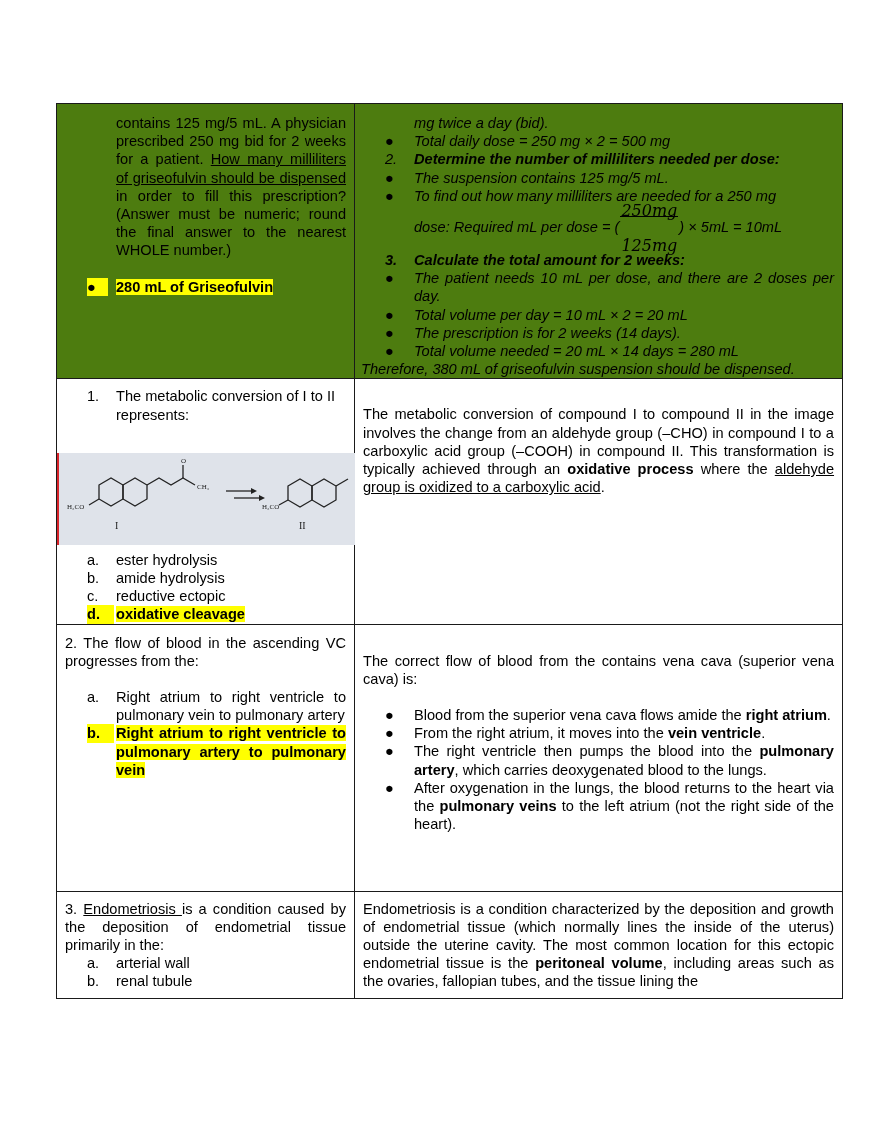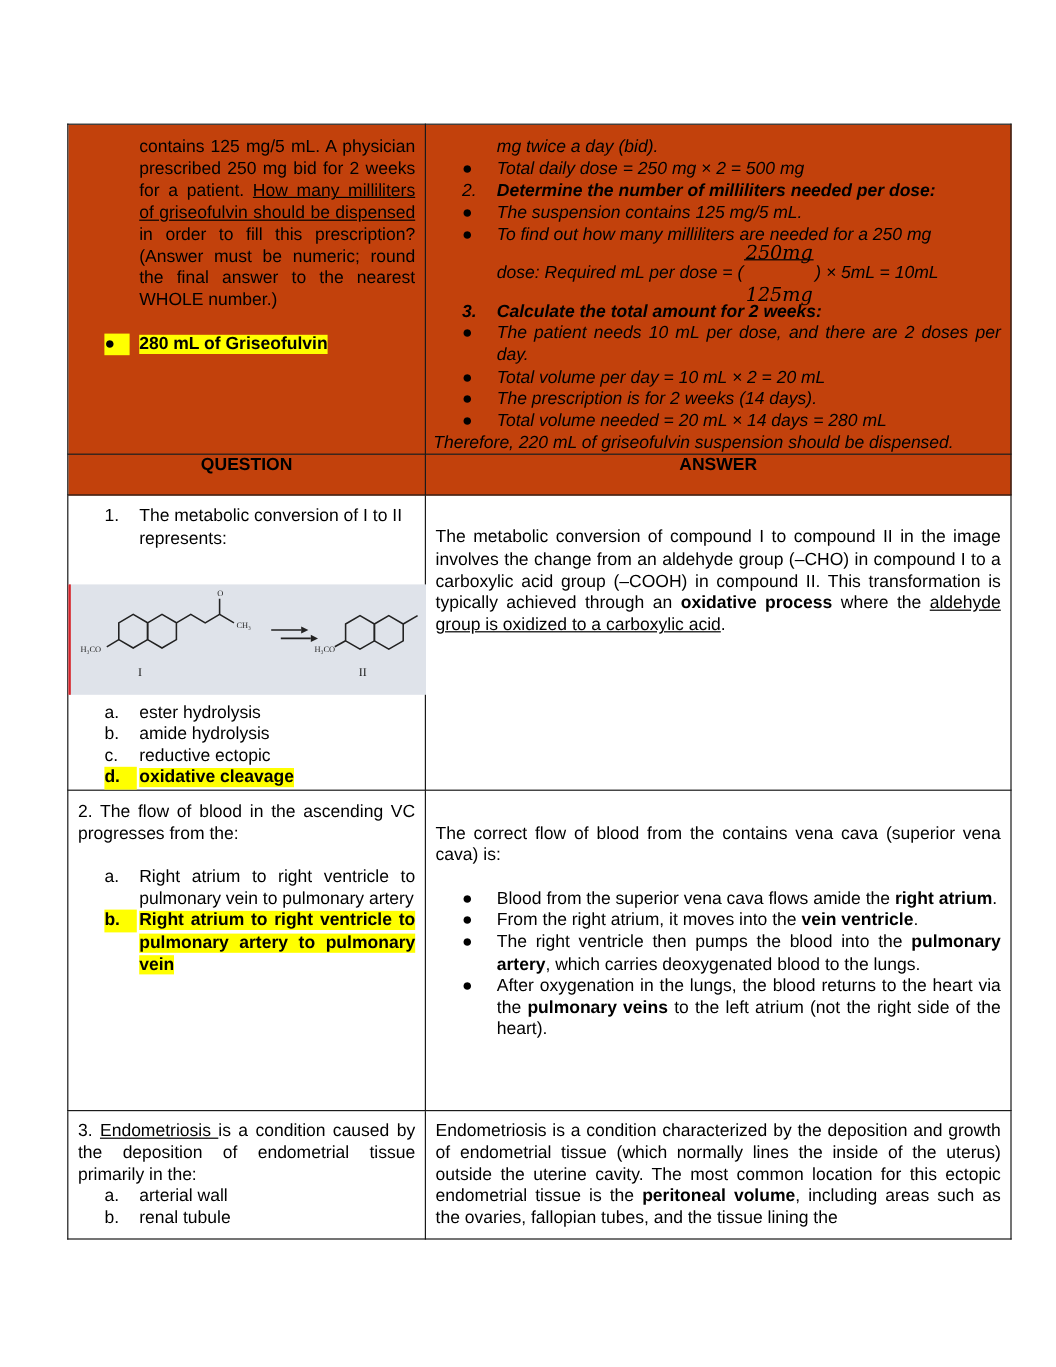--- a/index.html
+++ b/index.html
@@ -11,21 +11,21 @@
   table.qa {
     position: absolute; left: 56px; top: 103px; width: 786px;
     border-collapse: collapse; table-layout: fixed;
     font-size: 14.6px; line-height: 18.2px;
   }
   table.qa td {
     border: 1.5px solid #1a1a1a; vertical-align: top; padding: 0 8px;
   }
   col.c1 { width: 298px; }
   col.c2 { width: 488px; }
-  .blue { background: #c2410c; }
+  .blue { background: #4d7c0f; }
   .hdr td { height: 33px; text-align: center; vertical-align: middle; font-weight: bold; }
   .j { text-align: justify; }
   .ital { font-style: italic; }
   .b { font-weight: bold; }
   .u { text-decoration: underline; }
   .hl { background: #ffff00; }
   .indent-block { padding-left: 51px; }
   .bul { position: relative; padding-left: 51px; }
   .bul .mk { position: absolute; left: 22px; top: 0; }
   .num { position: relative; padding-left: 51px; }
@@ -72,28 +72,24 @@
       <div class="bul j"><span class="mk">●</span><span>To find out how many milliliters are needed for a 250 mg</span><br>
         <span style="line-height:24px">
           <span>dose: Required mL per dose = (</span><span class="frac"><span class="n">250mg</span><span class="d">125mg</span></span><span>) × 5mL = 10mL</span>
         </span>
       </div>
       <div class="num b"><span class="mk">3.</span><span>Calculate the total amount for 2 weeks:</span></div>
       <div class="bul j"><span class="mk">●</span><span>The patient needs 10 mL per dose, and there are 2 doses per day.</span></div>
       <div class="bul"><span class="mk">●</span><span>Total volume per day = 10 mL × 2 = 20 mL</span></div>
       <div class="bul"><span class="mk">●</span><span>The prescription is for 2 weeks (14 days).</span></div>
       <div class="bul"><span class="mk">●</span><span>Total volume needed = 20 mL × 14 days = 280 mL</span></div>
-      <div style="margin-left:-2px">Therefore, 220 mL of griseofulvin suspension should be dispensed.</div>
+      <div style="margin-left:-2px">Therefore, 380 mL of griseofulvin suspension should be dispensed.</div>
     </td>
   </tr>
 
-  <tr class="blue hdr">
-    <td>QUESTION</td>
-    <td>ANSWER</td>
-  </tr>
 
   <tr style="height:241px">
     <td style="padding-top:8px">
       <div class="num"><span class="mk">1.</span><span>The metabolic conversion of I to II represents:</span></div>
       <div style="height:29px"></div>
       <div class="chem">
         <svg width="296" height="92" viewBox="0 0 296 92">
           <g fill="none" stroke="#222" stroke-width="1.3">
 
             <polygon points="40,32 52,25 64,32 64,46 52,53 40,46"></polygon>

